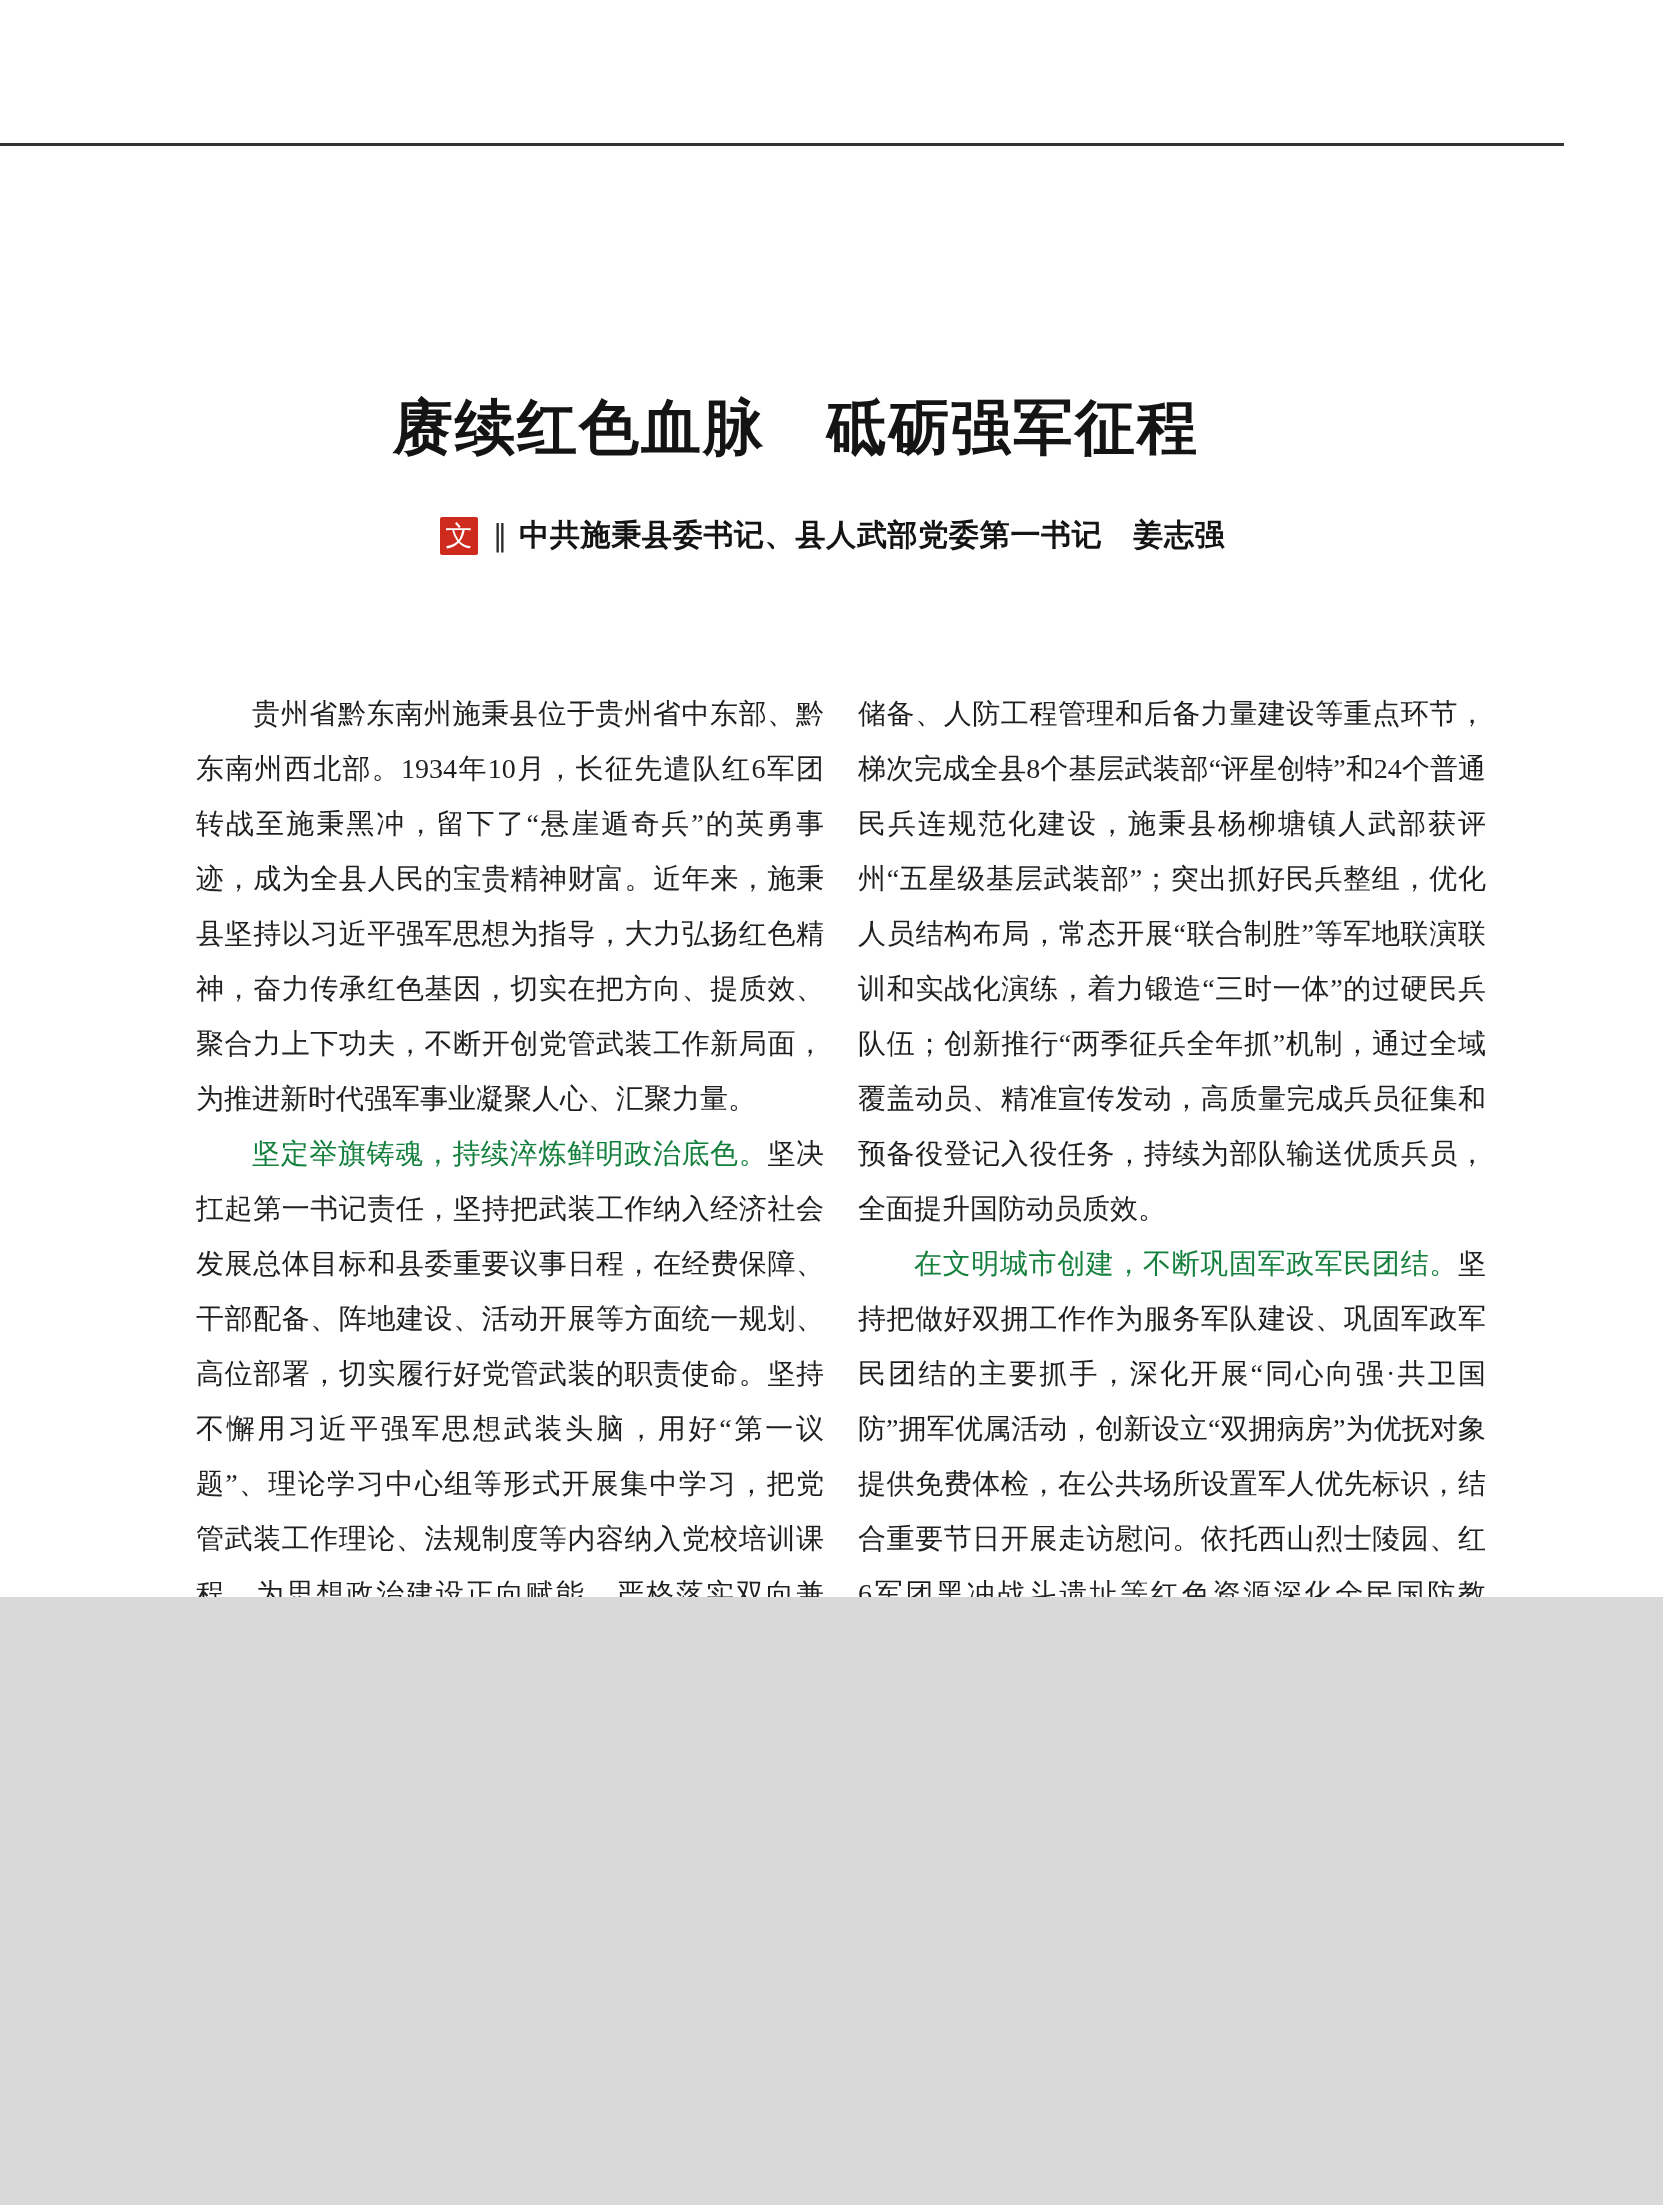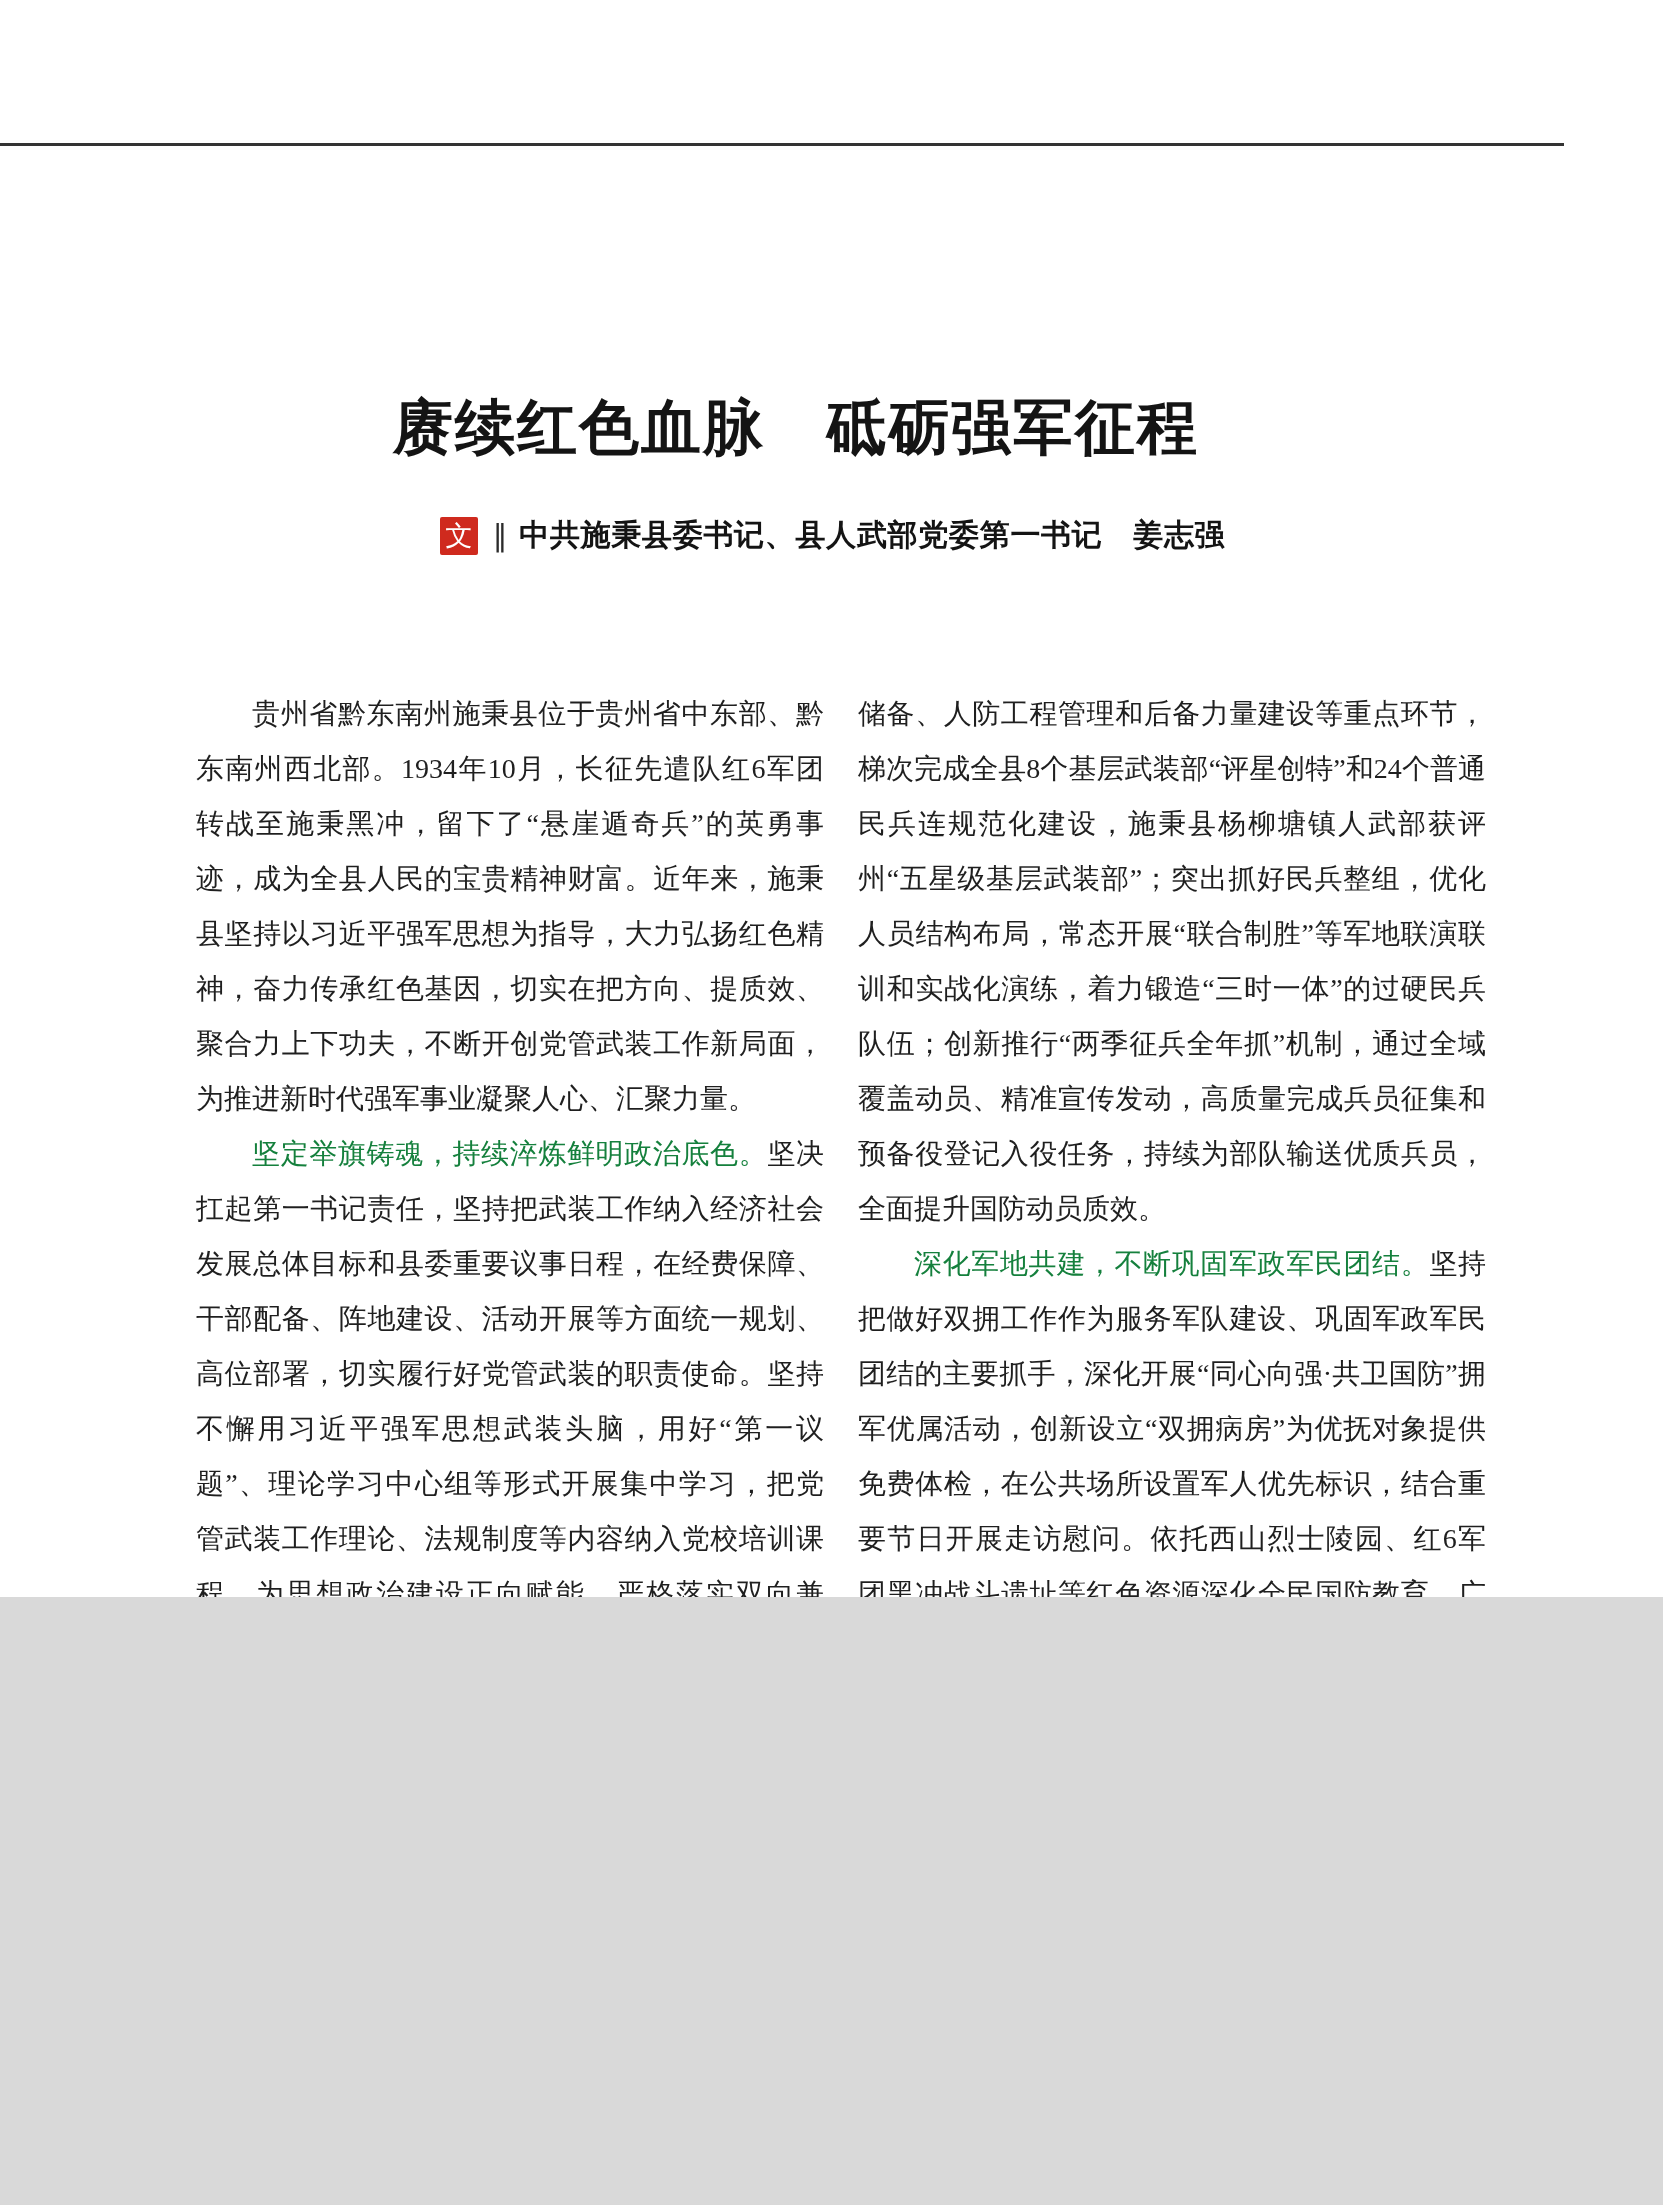--- a/index.html
+++ b/index.html
@@ -99,21 +99,21 @@
     <span class="byline-mark">文</span>
     <span class="byline-sep">∥</span>
     <span class="byline-text">中共施秉县委书记、县人武部党委第一书记　姜志强</span>
   </div>
 
   <div class="article-body">
 
   <p class="para">贵州省黔东南州施秉县位于贵州省中东部、黔东南州西北部。1934年10月，长征先遣队红6军团转战至施秉黑冲，留下了“悬崖遁奇兵”的英勇事迹，成为全县人民的宝贵精神财富。近年来，施秉县坚持以习近平强军思想为指导，大力弘扬红色精神，奋力传承红色基因，切实在把方向、提质效、聚合力上下功夫，不断开创党管武装工作新局面，为推进新时代强军事业凝聚人心、汇聚力量。</p>
       <p class="para"><b class="lead">坚定举旗铸魂，持续淬炼鲜明政治底色。</b>坚决扛起第一书记责任，坚持把武装工作纳入经济社会发展总体目标和县委重要议事日程，在经费保障、干部配备、阵地建设、活动开展等方面统一规划、高位部署，切实履行好党管武装的职责使命。坚持不懈用习近平强军思想武装头脑，用好“第一议题”、理论学习中心组等形式开展集中学习，把党管武装工作理论、法规制度等内容纳入党校培训课程，为思想政治建设正向赋能。严格落实双向兼职、党委议军、述职报告、学习培训、过“军事日”等制度，健全考核考评体系，定期召开县委常委会听取武装工作情况汇报，及时研究解决困难和问题，确保党中央、中央军委各项决策部署一贯到底、取得实效。</p>
       <p class="para"><b class="lead">聚力练兵备战，全面提高国防动员质效。</b>始终聚焦备战打仗中心工作，以实战需求为牵引，扎实推进国防动员体系建设：紧盯战略人员选配、物资储备、人防工程管理和后备力量建设等重点环节，梯次完成全县8个基层武装部“评星创特”和24个普通民兵连规范化建设，施秉县杨柳塘镇人武部获评州“五星级基层武装部”；突出抓好民兵整组，优化人员结构布局，常态开展“联合制胜”等军地联演联训和实战化演练，着力锻造“三时一体”的过硬民兵队伍；创新推行“两季征兵全年抓”机制，通过全域覆盖动员、精准宣传发动，高质量完成兵员征集和预备役登记入役任务，持续为部队输送优质兵员，全面提升国防动员质效。</p>
-      <p class="para"><b class="lead">深化军地共建，不断巩固军政军民团结。</b>坚持把做好双拥工作作为服务军队建设、巩固军政军民团结的主要抓手，深化开展“同心向强·共卫国防”拥军优属活动，创新设立“双拥病房”为优抚对象提供免费体检，在公共场所设置军人优先标识，结合重要节日开展走访慰问。依托西山烈士陵园、红6军团黑冲战斗遗址等红色资源深化全民国防教育，广泛开展国防教育“七进”活动，在县第一中学开设“国防班”，创新打造“苗汉双语”国防教育长廊，牛大场镇中心小学被授予“全国国防教育示范学校”称号。充分发挥驻军部队和民兵队伍优势，在文明城市创建、维稳处突、抢险救灾、乡村振兴等急难险重任务中当先锋、打头阵，不断增进军民感情，持续营造全社会关心国防、热爱国防、建设国防、保卫国防的浓厚氛围。<span class="end-mark">G</span></p>
+      <p class="para"><b class="lead">在文明城市创建，不断巩固军政军民团结。</b>坚持把做好双拥工作作为服务军队建设、巩固军政军民团结的主要抓手，深化开展“同心向强·共卫国防”拥军优属活动，创新设立“双拥病房”为优抚对象提供免费体检，在公共场所设置军人优先标识，结合重要节日开展走访慰问。依托西山烈士陵园、红6军团黑冲战斗遗址等红色资源深化全民国防教育，广泛开展国防教育“七进”活动，在县第一中学开设“国防班”，创新打造“苗汉双语”国防教育长廊，牛大场镇中心小学被授予“全国国防教育示范学校”称号。充分发挥驻军部队和民兵队伍优势，在文明城市创建、维稳处突、抢险救灾、乡村振兴等急难险重任务中当先锋、打头阵，不断增进军民感情，持续营造全社会关心国防、热爱国防、建设国防、保卫国防的浓厚氛围。<span class="end-mark">G</span></p>
     </div>
 
   <div class="footer-editor">
     <span>编辑</span><span class="sep">∥</span><span>李　莉</span>
   </div>
 
   <div class="footer-issue">
     <span class="issue-text">2025年第7期 / 总第172期</span>
     <span class="issue-bar"></span>
     <span class="page-number">21</span>

